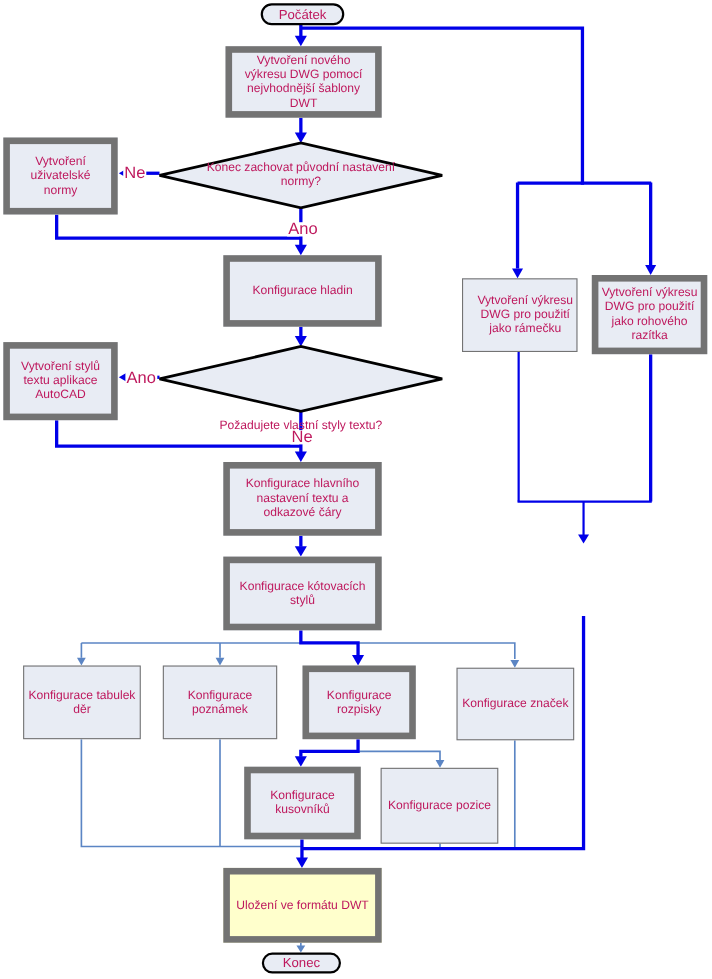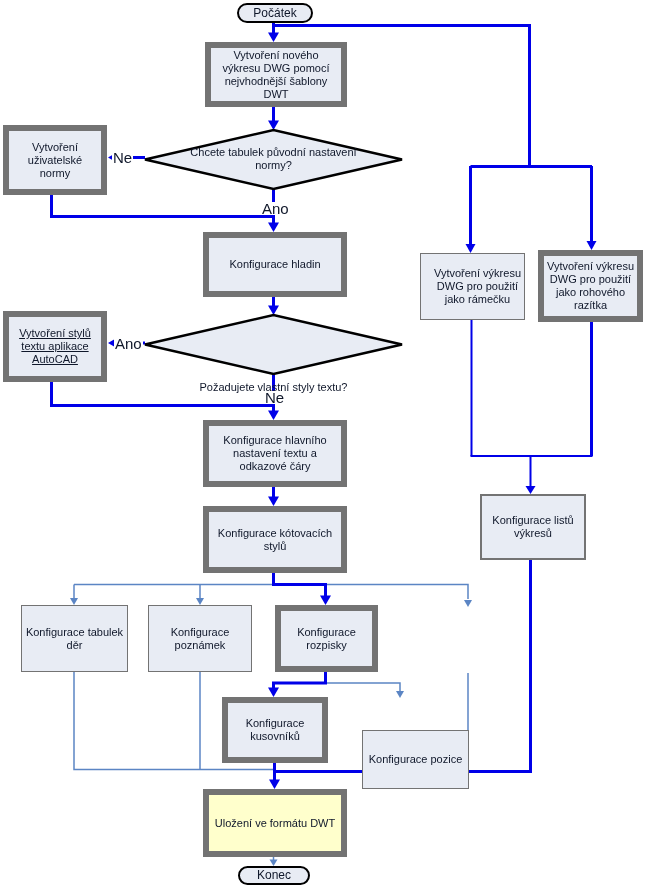--- a/index.html
+++ b/index.html
@@ -1,18 +1,18 @@
 <!DOCTYPE html>
 <html><head>
 <meta charset="utf-8">
 <style>
   html,body{margin:0;padding:0;background:#ffffff;}
   .canvas{
     position:relative;width:647px;height:890px;background:#ffffff;
-    font-family:"Liberation Sans",sans-serif;color:#0f172a;overflow:hidden;
+    font-family:"Liberation Sans",sans-serif;color:#be185d;overflow:hidden;
   }
   .layer{position:absolute;left:0;top:0;}
   .node{
     position:absolute;box-sizing:border-box;background:#e8ecf4;
     border:6px solid #737373;display:flex;align-items:center;justify-content:center;
     text-align:center;font-size:11px;line-height:13px;padding:2px;
   }
   .node.thin{border-width:1.5px;}
   .node.medium{border-width:2px;}
   .node.yellow{background:#ffffcc;}
@@ -106,34 +106,34 @@
       <polygon points="145,344.5 273.5,315 402,344.5 273.5,374"></polygon>
     </g>
   </svg>
 
   <div class="terminator" style="left:237px;top:3px;width:76px;height:20px;">Počátek</div>
   <div class="terminator" style="left:238px;top:866px;width:72px;height:19px;">Konec</div>
 
   <div class="node" style="left:205px;top:42px;width:142px;height:65px;">Vytvoření nového výkresu DWG pomocí nejvhodnější šablony DWT</div>
   <div class="node" style="left:3px;top:125px;width:104px;height:70px;">Vytvoření uživatelské normy</div>
   <div class="node" style="left:203px;top:232px;width:144px;height:65px;">Konfigurace hladin</div>
-  <div class="node" style="left:3px;top:311px;width:104px;height:71px;text-decoration:underline;">Vytvoření stylů textu aplikace AutoCAD</div>
+  <div class="node" style="left:3px;top:311px;width:104px;height:71px;">Vytvoření stylů textu aplikace AutoCAD</div>
   <div class="node" style="left:203px;top:420px;width:144px;height:67px;">Konfigurace hlavního nastavení textu a odkazové čáry</div>
   <div class="node" style="left:203px;top:506px;width:144px;height:67px;">Konfigurace kótovacích stylů</div>
   <div class="node thin" style="left:21px;top:605px;width:107px;height:67px;">Konfigurace tabulek děr</div>
   <div class="node thin" style="left:148px;top:605px;width:104px;height:67px;">Konfigurace poznámek</div>
   <div class="node" style="left:275px;top:605px;width:103px;height:67px;">Konfigurace rozpisky</div>
+  <div class="node thin" style="left:415px;top:607px;width:107px;height:66px;">Konfigurace značek</div>
   <div class="node" style="left:222px;top:697px;width:106px;height:66px;">Konfigurace kusovníků</div>
-  <div class="node thin" style="left:362px;top:698px;width:107px;height:59px;margin-top:32px;">Konfigurace pozice</div>
+  <div class="node thin" style="left:346px;top:698px;width:107px;height:69px;">Konfigurace pozice</div>
   <div class="node thin" style="left:420px;top:253px;width:105px;height:67px;padding-left:12px;">Vytvoření výkresu DWG pro použití jako rámečku</div>
   <div class="node" style="left:538px;top:250px;width:105px;height:72px;">Vytvoření výkresu DWG pro použití jako rohového razítka</div>
-  <div class="node medium" style="left:480px;top:494px;width:106px;height:66px;">Konfigurace listů výkresů</div>
   <div class="node yellow" style="left:203px;top:789px;width:144px;height:68px;">Uložení ve formátu DWT</div>
 
-  <div class="dtext" style="left:183px;top:141px;width:181px;height:36px;">Chcete tabulek původní nastavení normy?</div>
+  <div class="dtext" style="left:183px;top:141px;width:181px;height:36px;">Konec zachovat původní nastavení normy?</div>
   <div class="dtext" style="left:173px;top:337px;width:201px;height:16px;margin-top:42px;">Požadujete vlastní styly textu?</div>
 
   <span class="edge-label" style="left:112px;top:151px;">Ne</span>
   <span class="edge-label" style="left:261px;top:202px;">Ano</span>
   <span class="edge-label" style="left:114px;top:337px;">Ano</span>
   <span class="edge-label" style="left:264px;top:391px;">Ne</span>
 
 </div>
 
 </body></html>

